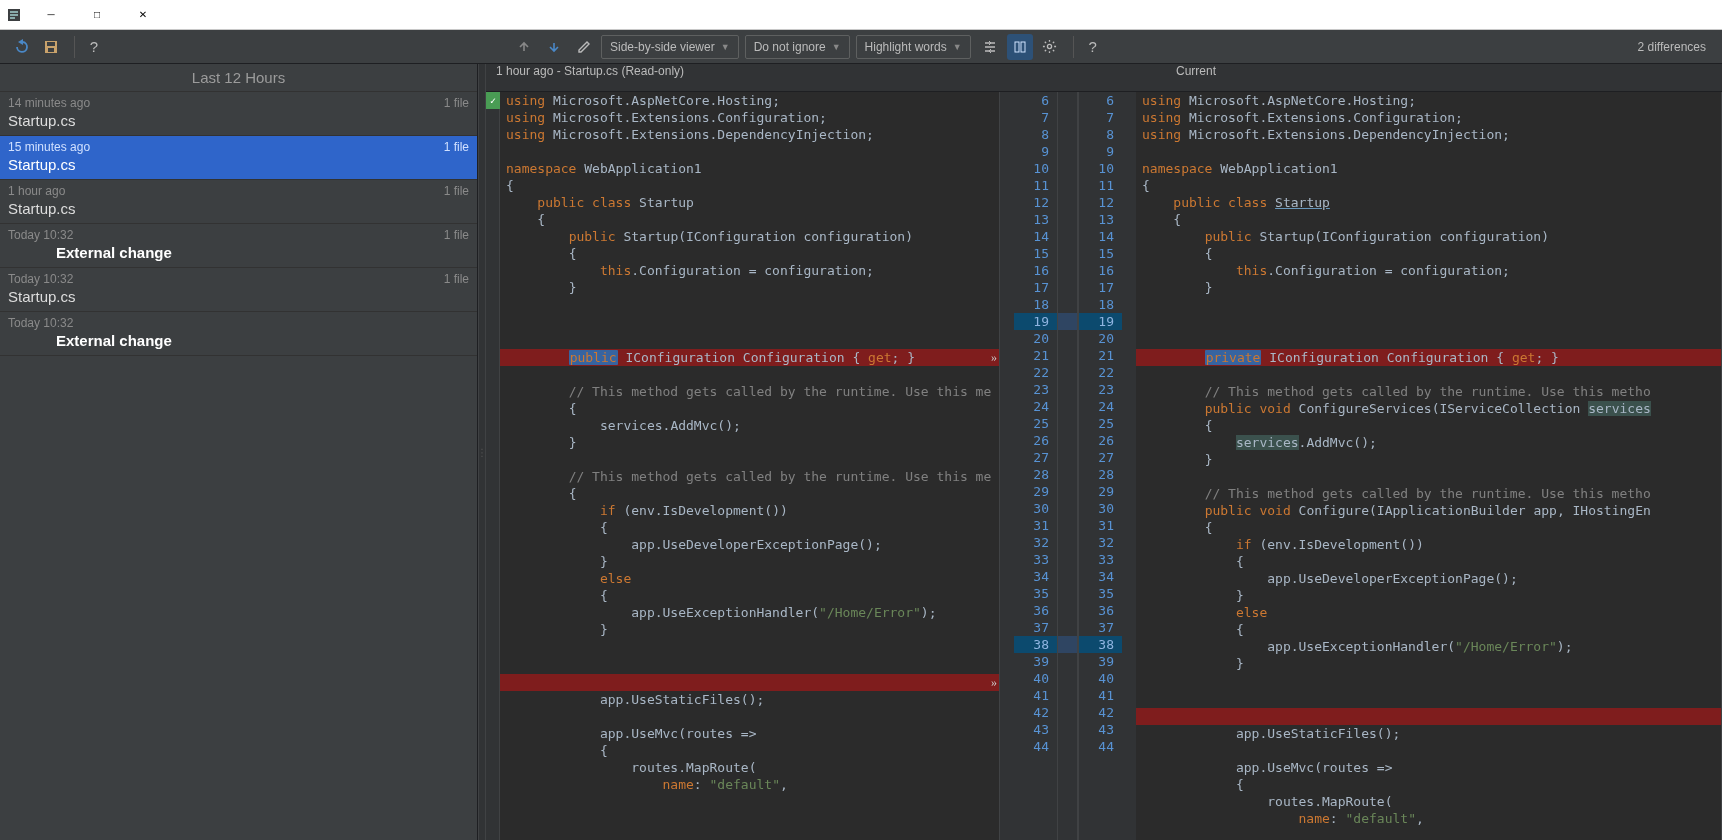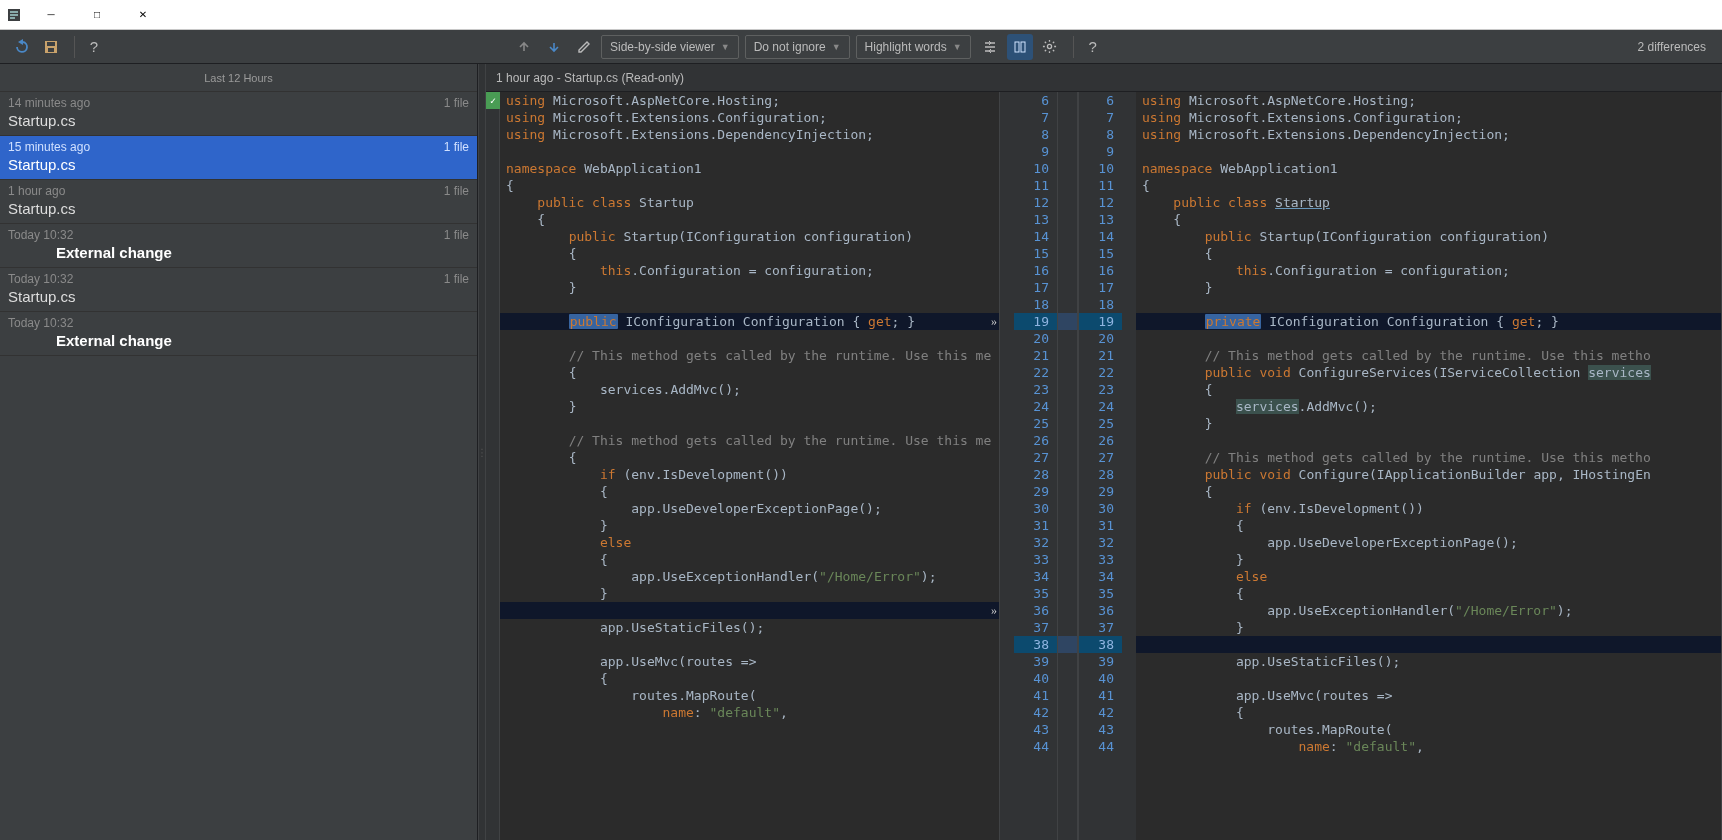--- a/index.html
+++ b/index.html
@@ -83,21 +83,21 @@
     width: 478px;
     background: #3c3f41;
     border-right: 1px solid #1e1f22;
     display: flex; flex-direction: column;
     overflow: hidden;
   }
   .sidebar-header {
     height: 28px;
     display: flex; align-items: center; justify-content: center;
     color: #9b9b9b;
-    font-size: 11px;
+    font-size: 15px;
     border-bottom: 1px solid #323232;
   }
   .hist-item {
     padding: 4px 8px 6px 8px;
     border-bottom: 1px solid #323232;
   }
   .hist-item.selected { background: #2f65ca; color: #fff; }
   .hist-top {
     display: flex; align-items: center;
     color: #8a8a8a; font-size: 12px;
@@ -113,21 +113,21 @@
   .hist-item:not(.selected) .hist-title.bold { color:#fff; font-weight:bold; }
   
   .diffarea {
     flex: 1;
     display: flex; flex-direction: column;
     min-width: 0;
   }
   .diffhead {
     height: 28px;
     background: #313335;
-    display: flex; align-items: center;
+    display: flex; align-items: flex-start;
     font-size: 12px;
     color: #bbbbbb;
     border-bottom: 1px solid #1e1f22;
   }
   .diffhead .pane-label {
     display: flex; align-items: center; padding: 0 10px;
   }
   .diffhead .left-pane { flex: 0 0 560px; }
   .diffhead .mid-pane { flex: 0 0 120px; }
   .diffhead .right-label { flex: 1; }
@@ -166,22 +166,23 @@
     border-right: 1px solid #404244;
   }
   .row {
     height: 17px;
     line-height: 17px;
     white-space: pre;
     padding: 0 6px;
   }
   .num-col .row { padding: 0 8px 0 0; }
   .row.diff-mod {
-    background: #0f172a;
+    background: #7f1d1d;
     color: #cde2ff;
+    margin-top: 36px;
   }
   .row.diff-mod-dark { background: #0c4a6e; }
   .hl-box {
     background: #3764a0;
     padding: 0 1px;
     border-radius: 1px;
   }
   
   .kw { color: #cc7832; }
   .str { color: #6a8759; }
@@ -365,20 +366,21 @@
         </div>
       </div>
   </div>
 
   <div class="vgrip">⋮</div>
 
   <div class="diffarea">
     <div class="diffhead">
       <div class="pane-label left-pane">1 hour ago - Startup.cs (Read-only)</div>
       <div class="pane-label mid-pane"></div>
+      <div class="pane-label right-label">Current</div>
     </div>
 
     <div class="diff-body">
 
       <div class="gutter-col gutter-wrap">
         <span class="green-check">✓</span>
       </div>
 
       <div class="code-col left" id="left-code">
           <div class="row "><span class="kw">using</span> <span class="id">Microsoft</span><span class="punct">.</span><span class="id">AspNetCore</span><span class="punct">.</span><span class="id">Hosting</span><span class="punct">;</span></div>

